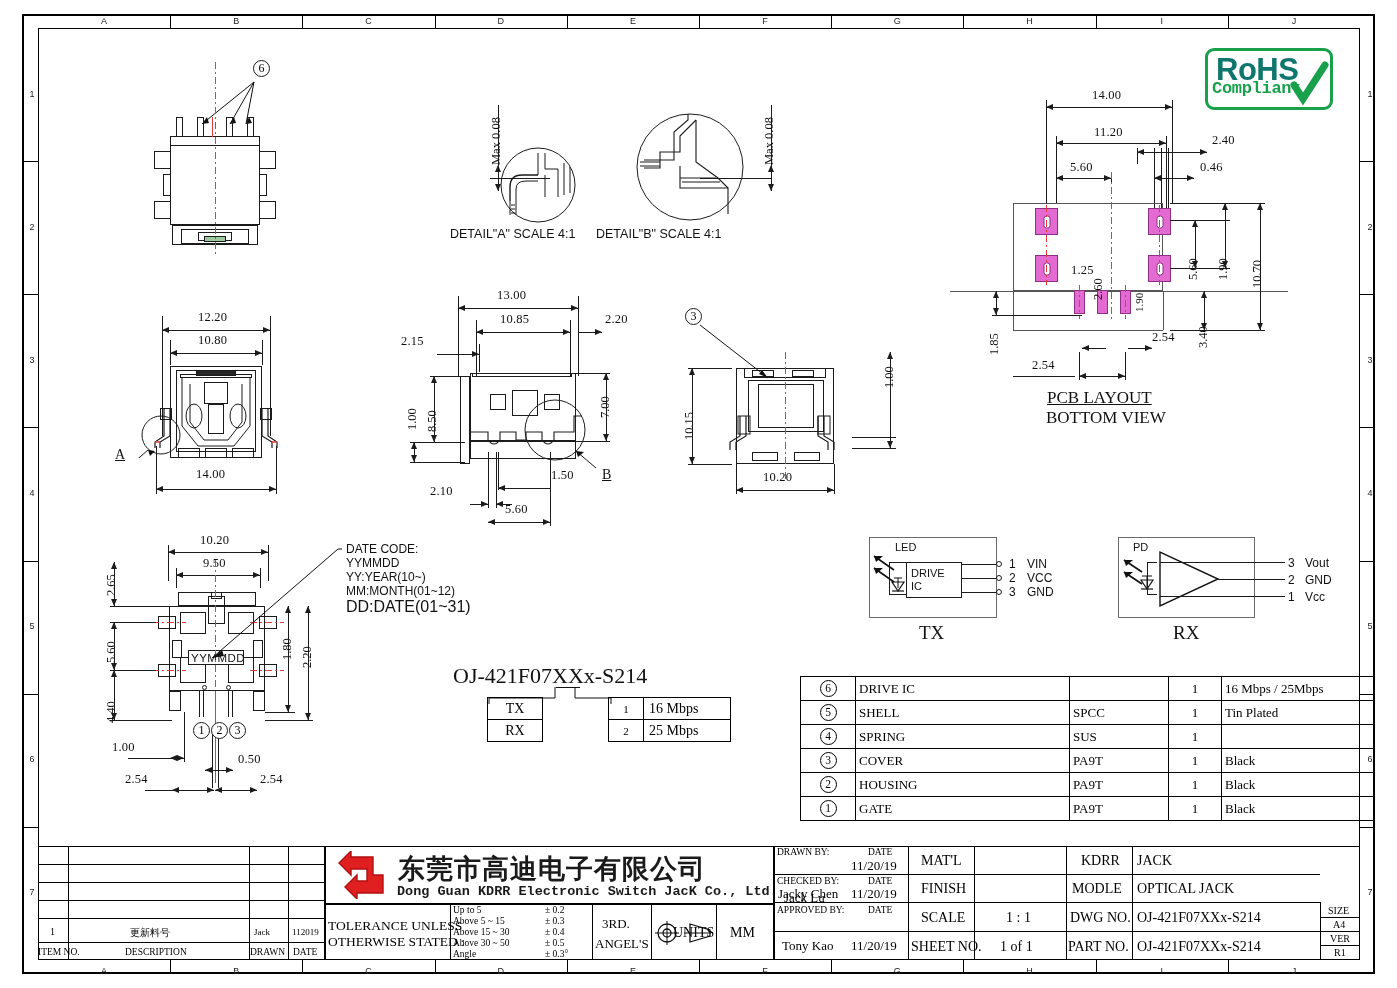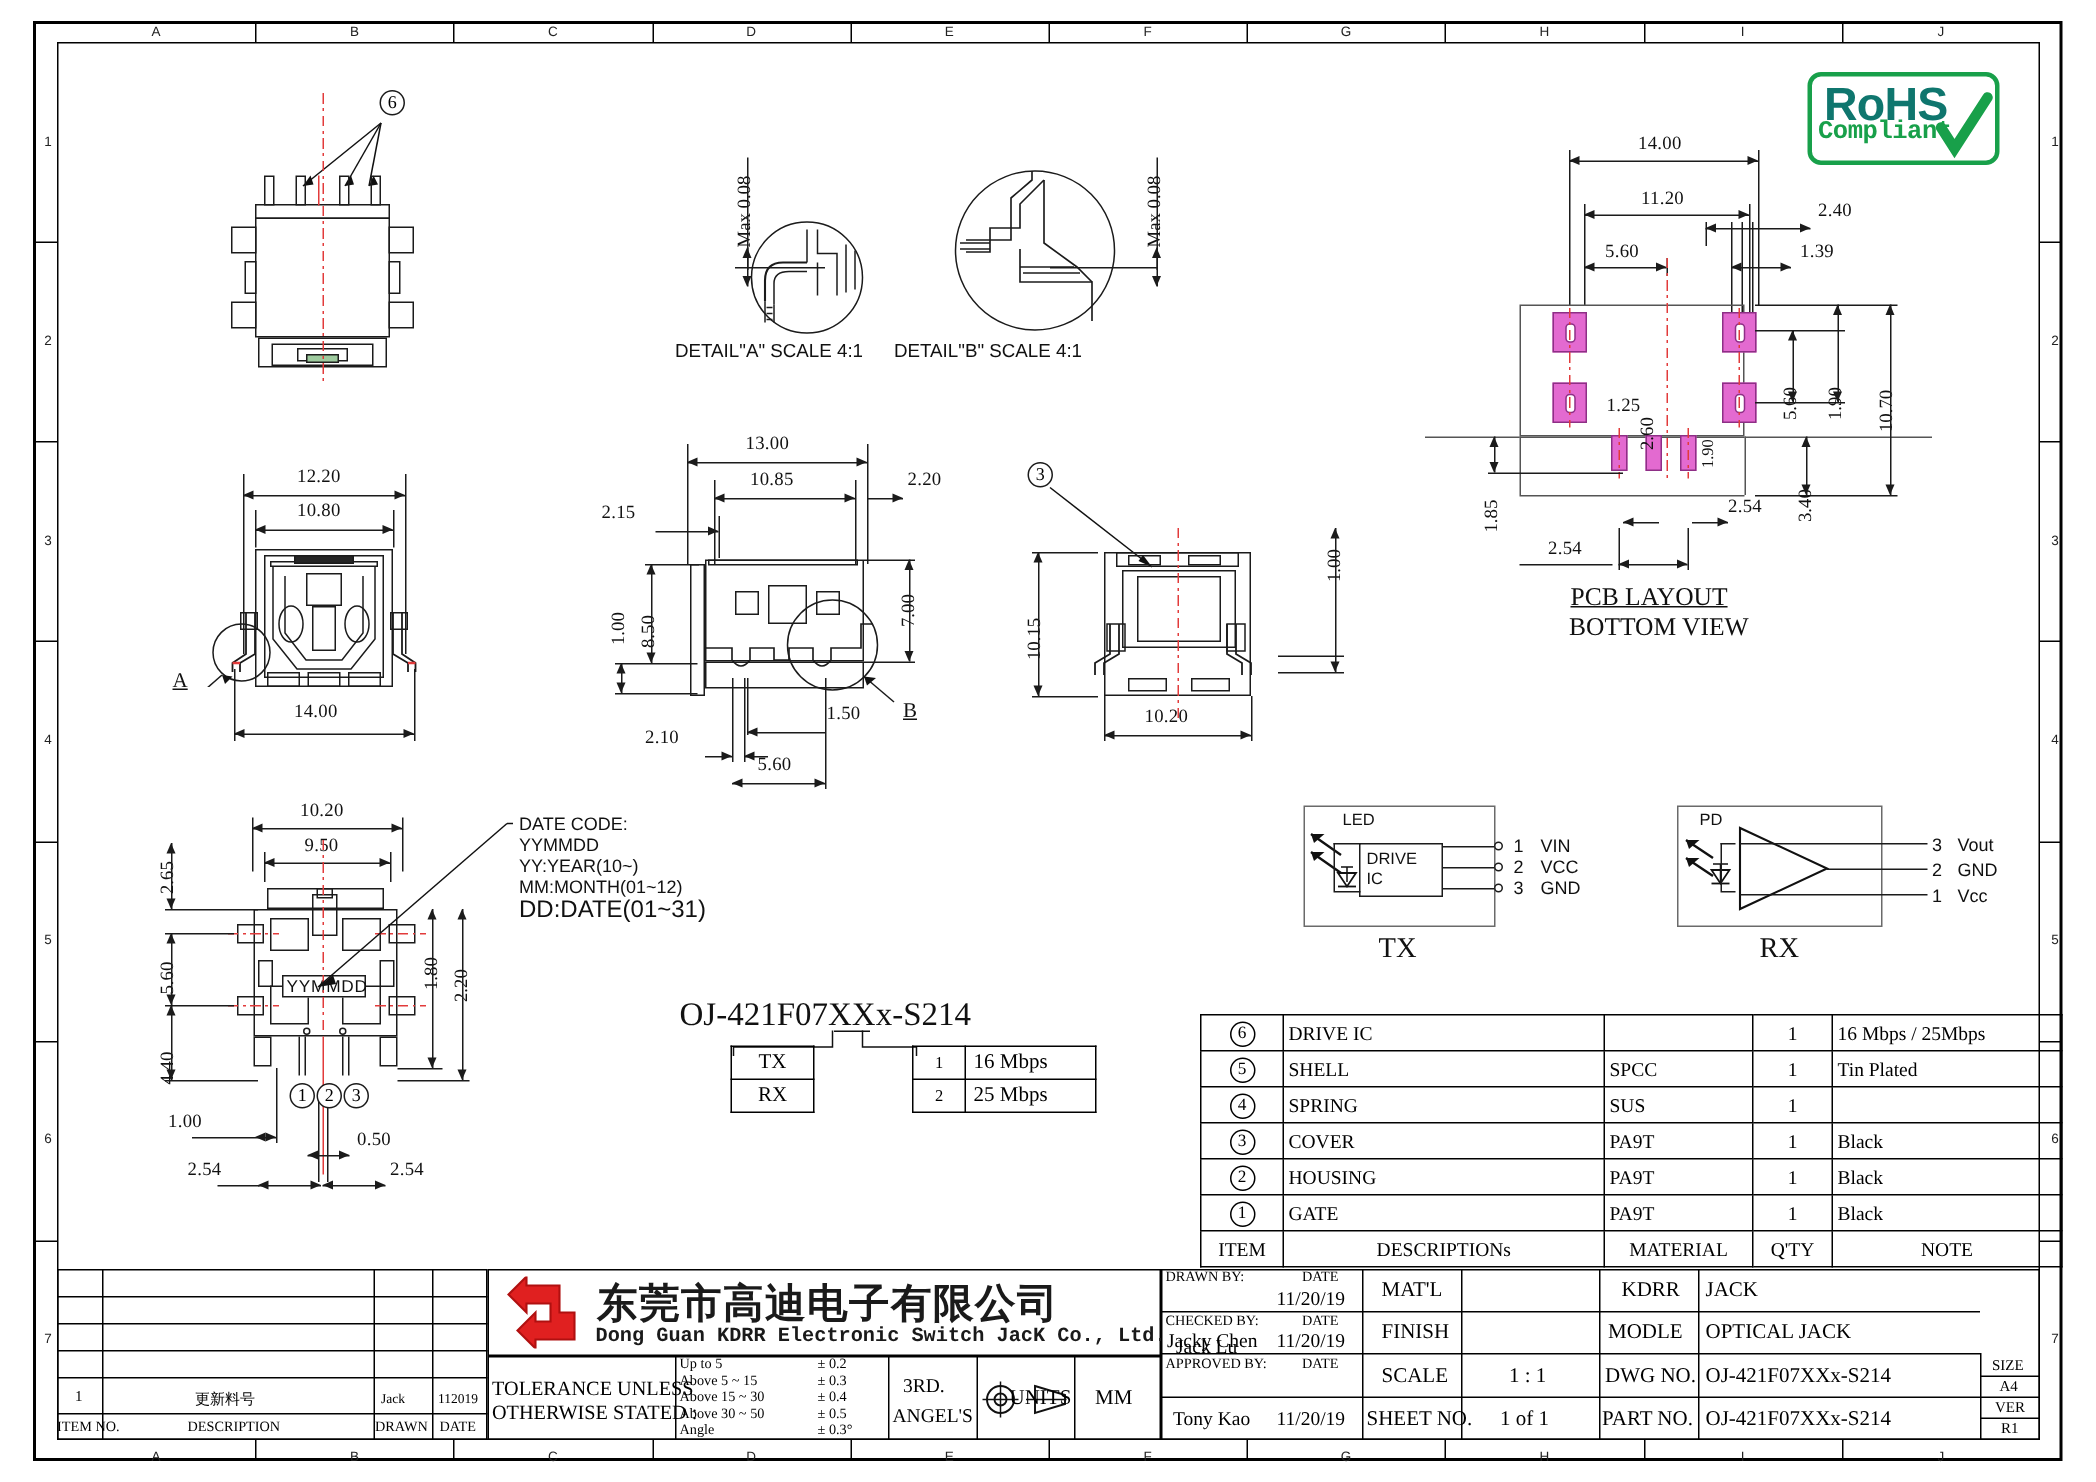--- a/index.html
+++ b/index.html
@@ -408,21 +408,21 @@
     <div class="ln v" style="left:1056px;top:136px;height:68px;"></div>
     <div class="ln v" style="left:1166px;top:136px;height:80px;"></div>
 
     <div class="dim" style="left:1070px;top:160px;">5.60</div>
     <div class="ln h arrL arrR" style="left:1056px;top:178px;width:55px;"></div>
     <div class="ln v" style="left:1111px;top:172px;height:12px;"></div>
 
     <div class="dim" style="left:1212px;top:133px;">2.40</div>
     <div class="ln h arrL arrR" style="left:1137px;top:152px;width:70px;"></div>
 
-    <div class="dim" style="left:1200px;top:160px;">1.39</div>
+    <div class="dim" style="left:1200px;top:160px;">0.46</div>
     <div class="ln h arrL arrR" style="left:1154px;top:178px;width:40px;"></div>
     <div class="ln v" style="left:1154px;top:148px;height:70px;"></div>
     <div class="ln v" style="left:1161px;top:148px;height:70px;"></div>
     <div class="ln v" style="left:1168px;top:148px;height:70px;"></div>
     <div class="ln v" style="left:1137px;top:148px;height:16px;"></div>
 
     <div class="box" style="left:1013px;top:203px;width:150px;height:88px;border-color:#555;"></div>
     <div class="box" style="left:1056px;top:203px;width:75px;height:88px;border:none;"></div>
     <div class="ln h" style="left:1013px;top:291px;width:150px;background:#555;"></div>
     <div class="ln h" style="left:1013px;top:330px;width:150px;background:#555;"></div>
@@ -719,27 +719,20 @@
       <td class="c-qty">1</td>
       <td class="c-note">Black</td>
     </tr>
     <tr>
       <td class="c-item"><span class="bnum">1</span></td>
       <td class="c-desc">GATE</td>
       <td class="c-mat">PA9T</td>
       <td class="c-qty">1</td>
       <td class="c-note">Black</td>
     </tr>
-    <tr class="hdr">
-      <td class="c-item">ITEM</td>
-      <td class="c-desc">DESCRIPTIONs</td>
-      <td class="c-mat">MATERIAL</td>
-      <td class="c-qty">Q'TY</td>
-      <td class="c-note">NOTE</td>
-    </tr>
   </tbody>
     </table>
 
   <div>
 
     <div class="tb" style="left:38px;top:846px;width:287px;height:114px;"></div>
     <div class="ln h" style="left:38px;top:864px;width:287px;background:#000;"></div>
     <div class="ln h" style="left:38px;top:882px;width:287px;background:#000;"></div>
     <div class="ln h" style="left:38px;top:900px;width:287px;background:#000;"></div>
     <div class="ln h" style="left:38px;top:918px;width:287px;background:#000;"></div>

